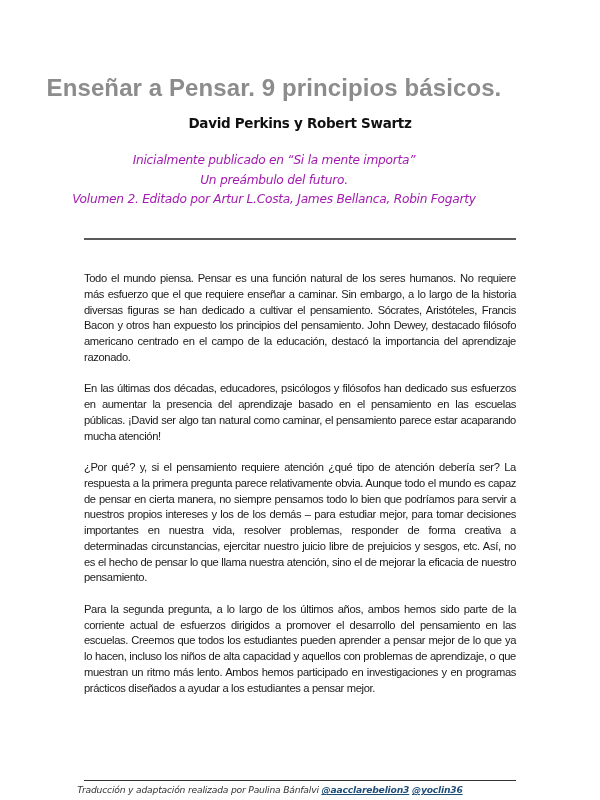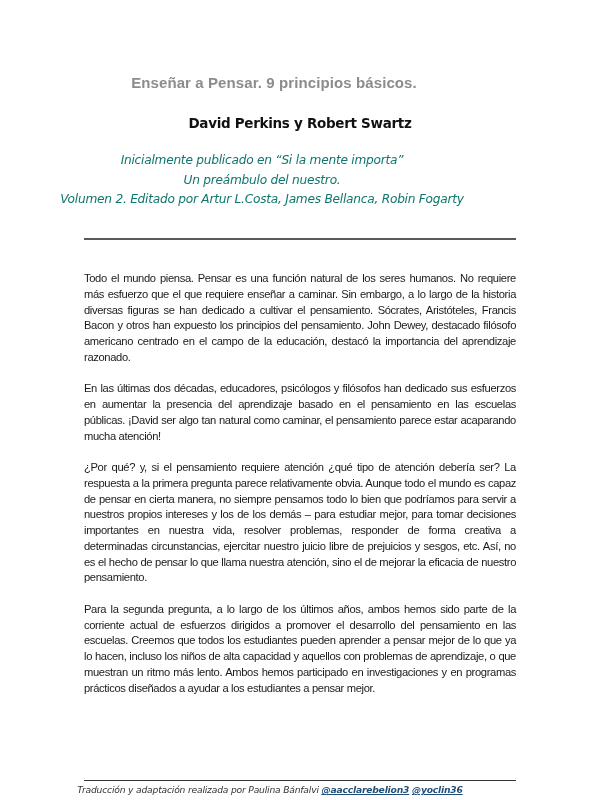--- a/index.html
+++ b/index.html
@@ -1,37 +1,37 @@
 <!DOCTYPE html>
 <html><head>
 <meta charset="utf-8">
 <style>
   html, body { margin: 0; padding: 0; background: #ffffff; }
   body { width: 600px; height: 800px; position: relative; overflow: hidden; font-family: "Liberation Sans", sans-serif; color: #1a1a1a; }
   .page { position: absolute; left: 0; top: 0; width: 600px; height: 800px; background: #fff; }
-  .title { position: absolute; top: 74px; left: 0; width: 548px; text-align: center; font-family: "Liberation Sans", sans-serif; font-weight: bold; font-size: 15px; color: #8c8c8c; letter-spacing: 0.1px; }
+  .title { position: absolute; top: 74px; left: 0; width: 548px; text-align: center; font-family: "Liberation Sans", sans-serif; font-weight: bold; font-size: 24px; color: #8c8c8c; letter-spacing: 0.1px; }
   .authors { position: absolute; top: 115px; left: 0; width: 600px; text-align: center; font-family: "DejaVu Sans", sans-serif; font-weight: bold; font-size: 13.5px; color: #111; letter-spacing: -0.3px; }
-  .pub { position: absolute; top: 151px; left: 0; width: 524px; text-align: center; font-family: "DejaVu Sans", sans-serif; font-style: italic; font-size: 12.2px; line-height: 19.5px; color: #0f766e; letter-spacing: -0.25px; }
+  .pub { position: absolute; top: 151px; left: 12px; width: 524px; text-align: center; font-family: "DejaVu Sans", sans-serif; font-style: italic; font-size: 12.2px; line-height: 19.5px; color: #a21caf; letter-spacing: -0.25px; }
   .pub div { white-space: nowrap; }
   .rule-top { position: absolute; left: 84px; top: 238px; width: 432px; height: 2px; background: #5a5a5a; }
   .body-text { position: absolute; left: 84px; top: 271px; width: 432px; font-family: Liberation Sans, sans-serif; font-size: 11.2px; line-height: 15.75px; color: #1a1a1a; letter-spacing: -0.35px; word-spacing: 0px; }
   .body-text p { margin: 0 0 15.75px 0; text-align: justify; }
   .rule-bottom { position: absolute; left: 84px; top: 780px; width: 432px; height: 1px; background: #333; }
   .footer { position: absolute; top: 784px; left: 0; width: 540px; text-align: center; font-family: "DejaVu Sans", sans-serif; font-style: italic; font-size: 9.2px; color: #333; letter-spacing: -0.2px; white-space: nowrap; }
   .footer a { color: #1f4e79; font-weight: bold; text-decoration: underline; }
 </style>
 </head>
 <body>
 
 <div class="page">
   <div class="title">Enseñar a Pensar. 9 principios básicos.</div>
   <div class="authors">David Perkins y Robert Swartz</div>
   <div class="pub">
     <div>Inicialmente publicado en “Si la mente importa”</div>
-    <div>Un preámbulo del nuestro.</div>
+    <div>Un preámbulo del futuro.</div>
     <div>Volumen 2. Editado por Artur L.Costa, James Bellanca, Robin Fogarty</div>
   </div>
   <div class="rule-top"></div>
 
   <div class="body-text">
     <p>Todo el mundo piensa. Pensar es una función natural de los seres humanos. No requiere más esfuerzo que el que requiere enseñar a caminar. Sin embargo, a lo largo de la historia diversas figuras se han dedicado a cultivar el pensamiento. Sócrates, Aristóteles, Francis Bacon y otros han expuesto los principios del pensamiento. John Dewey, destacado filósofo americano centrado en el campo de la educación, destacó la importancia del aprendizaje razonado.</p>
     <p>En las últimas dos décadas, educadores, psicólogos y filósofos han dedicado sus esfuerzos en aumentar la presencia del aprendizaje basado en el pensamiento en las escuelas públicas. ¡David ser algo tan natural como caminar, el pensamiento parece estar acaparando mucha atención!</p>
     <p>¿Por qué? y, si el pensamiento requiere atención ¿qué tipo de atención debería ser? La respuesta a la primera pregunta parece relativamente obvia. Aunque todo el mundo es capaz de pensar en cierta manera, no siempre pensamos todo lo bien que podríamos para servir a nuestros propios intereses y los de los demás – para estudiar mejor, para tomar decisiones importantes en nuestra vida, resolver problemas, responder de forma creativa a determinadas circunstancias, ejercitar nuestro juicio libre de prejuicios y sesgos, etc. Así, no es el hecho de pensar lo que llama nuestra atención, sino el de mejorar la eficacia de nuestro pensamiento.</p>
     <p>Para la segunda pregunta, a lo largo de los últimos años, ambos hemos sido parte de la corriente actual de esfuerzos dirigidos a promover el desarrollo del pensamiento en las escuelas. Creemos que todos los estudiantes pueden aprender a pensar mejor de lo que ya lo hacen, incluso los niños de alta capacidad y aquellos con problemas de aprendizaje, o que muestran un ritmo más lento. Ambos hemos participado en investigaciones y en programas prácticos diseñados a ayudar a los estudiantes a pensar mejor.</p>
   </div>

